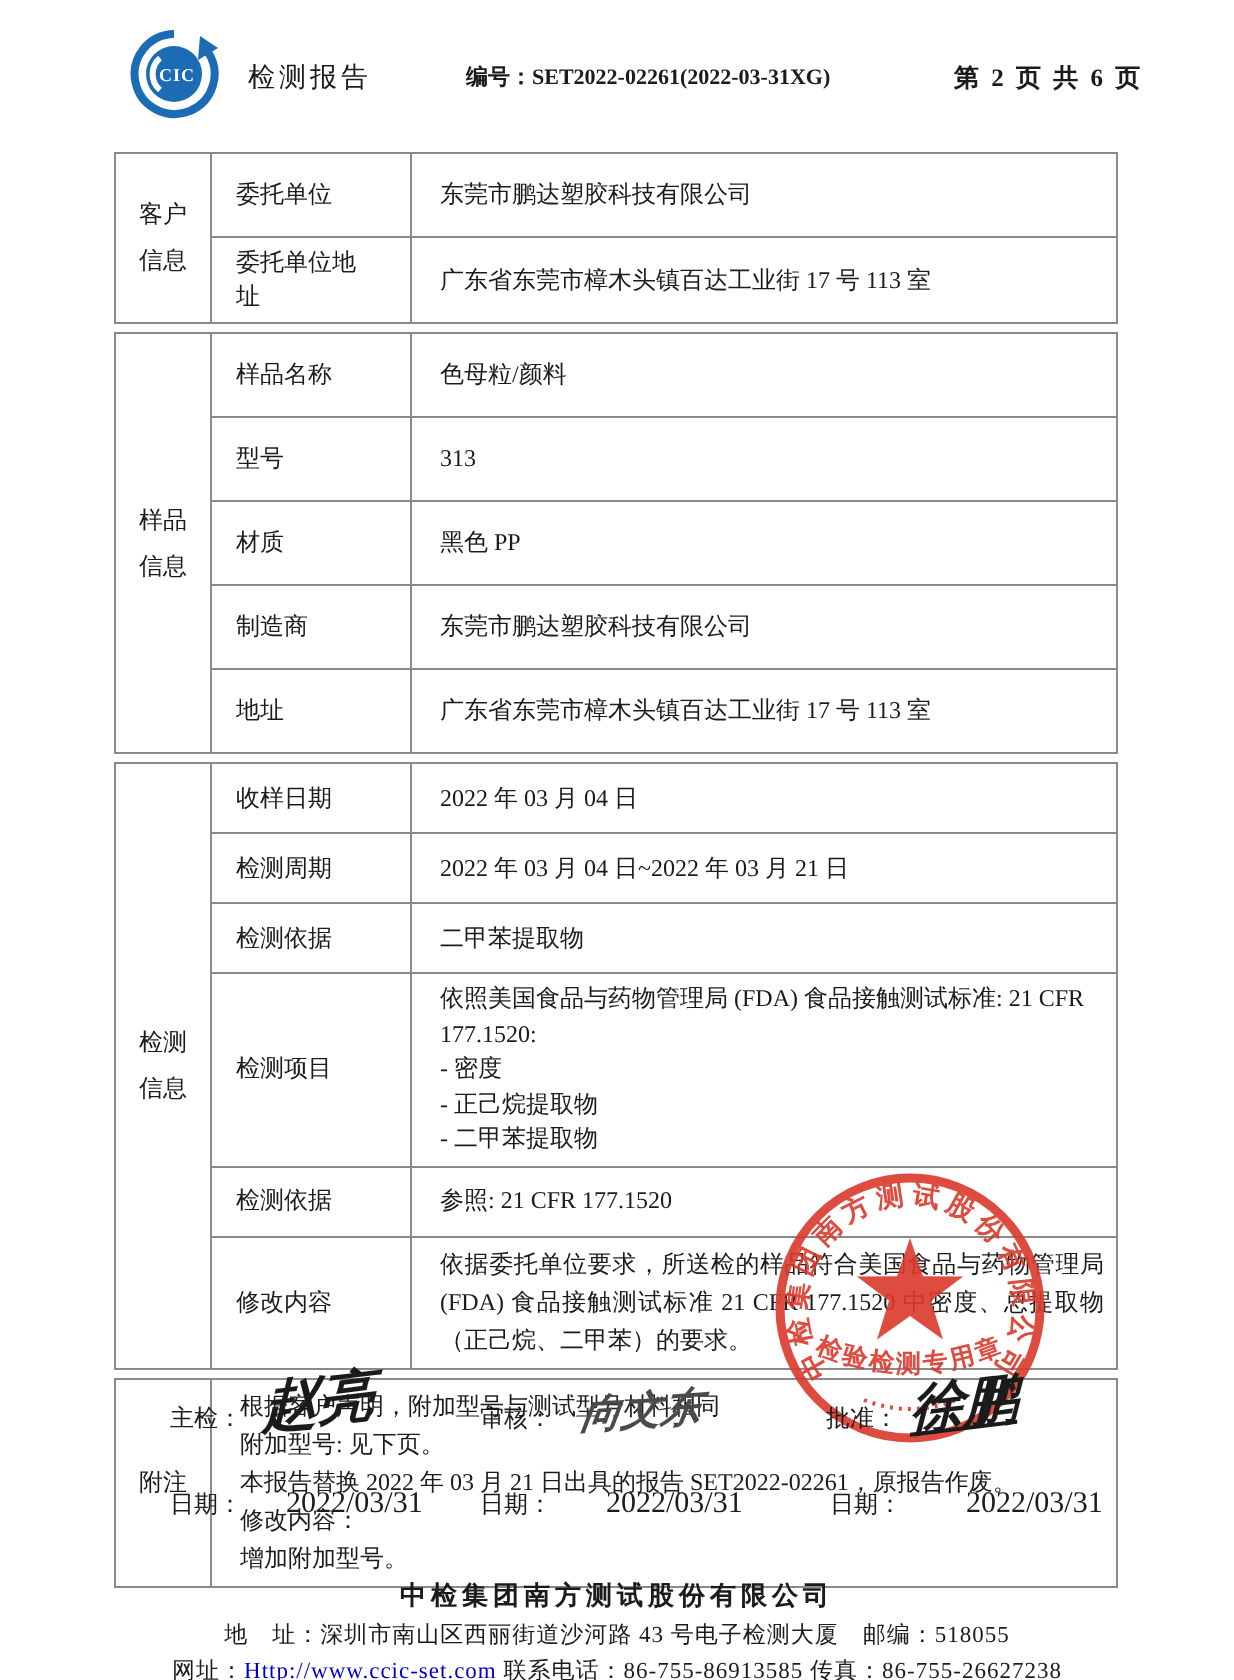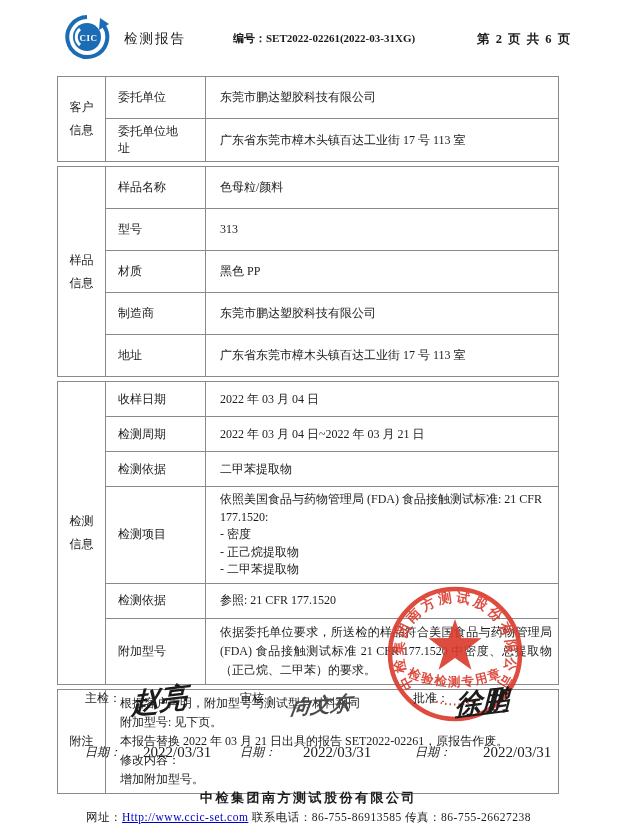--- a/index.html
+++ b/index.html
@@ -28,21 +28,21 @@
   .h95 { height:95px; line-height:19px !important; }
 
   
   .sig-area { position:absolute; left:57px; top:688px; width:510px; height:85px; z-index:6; }
   .sig-area .lbl { position:absolute; font-size:12px; }
   .sig { position:absolute; font-weight:bold; font-style:italic; white-space:nowrap;
          transform:rotate(-7deg) skewX(-8deg); }
   .sig1 { left:74px;  top:-6px;  font-size:28px; }
   .sig2 { left:234px; top:4px;   font-size:20px; color:#4a4a4a; transform:rotate(-4deg) skewX(-12deg); }
   .sig3 { left:398px; top:-4px;  font-size:27px; text-decoration:underline; }
-  .r1 { top:2px; } .r2 { top:56px;font-style:italic; }
+  .r1 { top:13px; } .r2 { top:56px; }
   .d1 { left:28px; } .d2 { left:183px; } .d3 { left:358px; }
   .dv { position:absolute; font-size:15px; top:56px; }
   .dv1 { left:86px; } .dv2 { left:246px; } .dv3 { left:426px; }
 
   
   .stamp { position:absolute; left:384px; top:583px; z-index:5; opacity:0.9; }
 
   
   .footer { position:absolute; left:0; width:617px; top:789px; text-align:center; }
   .f-co   { font-size:13px; font-weight:bold; letter-spacing:2.5px; }
@@ -145,21 +145,21 @@
       <td class="value pre h86">依照美国食品与药物管理局 (FDA) 食品接触测试标准: 21 CFR 177.1520:
 - 密度
 - 正己烷提取物
 - 二甲苯提取物</td>
     </tr>
     <tr>
       <td class="label h26">检测依据</td>
       <td class="value">参照: 21 CFR 177.1520</td>
     </tr>
     <tr>
-      <td class="label h47">附加型号</td>
+      <td class="label h47">修改内容</td>
       <td class="value h47">依据委托单位要求，所送检的样品符合美国食品与药物管理局 (FDA) 食品接触测试标准 21 CFR 177.1520 中密度、总提取物（正己烷、二甲苯）的要求。</td>
     </tr>
   </tbody>
     </table>
 
   <table>
     <colgroup>
         <col style="width:48px">
         <col style="width:100px">
         <col>
@@ -205,14 +205,15 @@
   <span class="lbl r2 d1">日期：</span>
   <span class="dv dv1">2022/03/31</span>
   <span class="lbl r2 d2">日期：</span>
   <span class="dv dv2">2022/03/31</span>
   <span class="lbl r2 d3">日期：</span>
   <span class="dv dv3">2022/03/31</span>
 </div>
 
 <div class="footer">
   <div class="f-co">中检集团南方测试股份有限公司</div>
+  <div class="f-ln">地　址：深圳市南山区西丽街道沙河路 43 号电子检测大厦　邮编：518055</div>
   <div class="f-ln"><span>网址：</span><a class="f-url" href="#">Http://www.ccic-set.com</a> <span>联系电话：86-755-86913585 传真：86-755-26627238</span></div>
 </div>
 
 </body></html>

